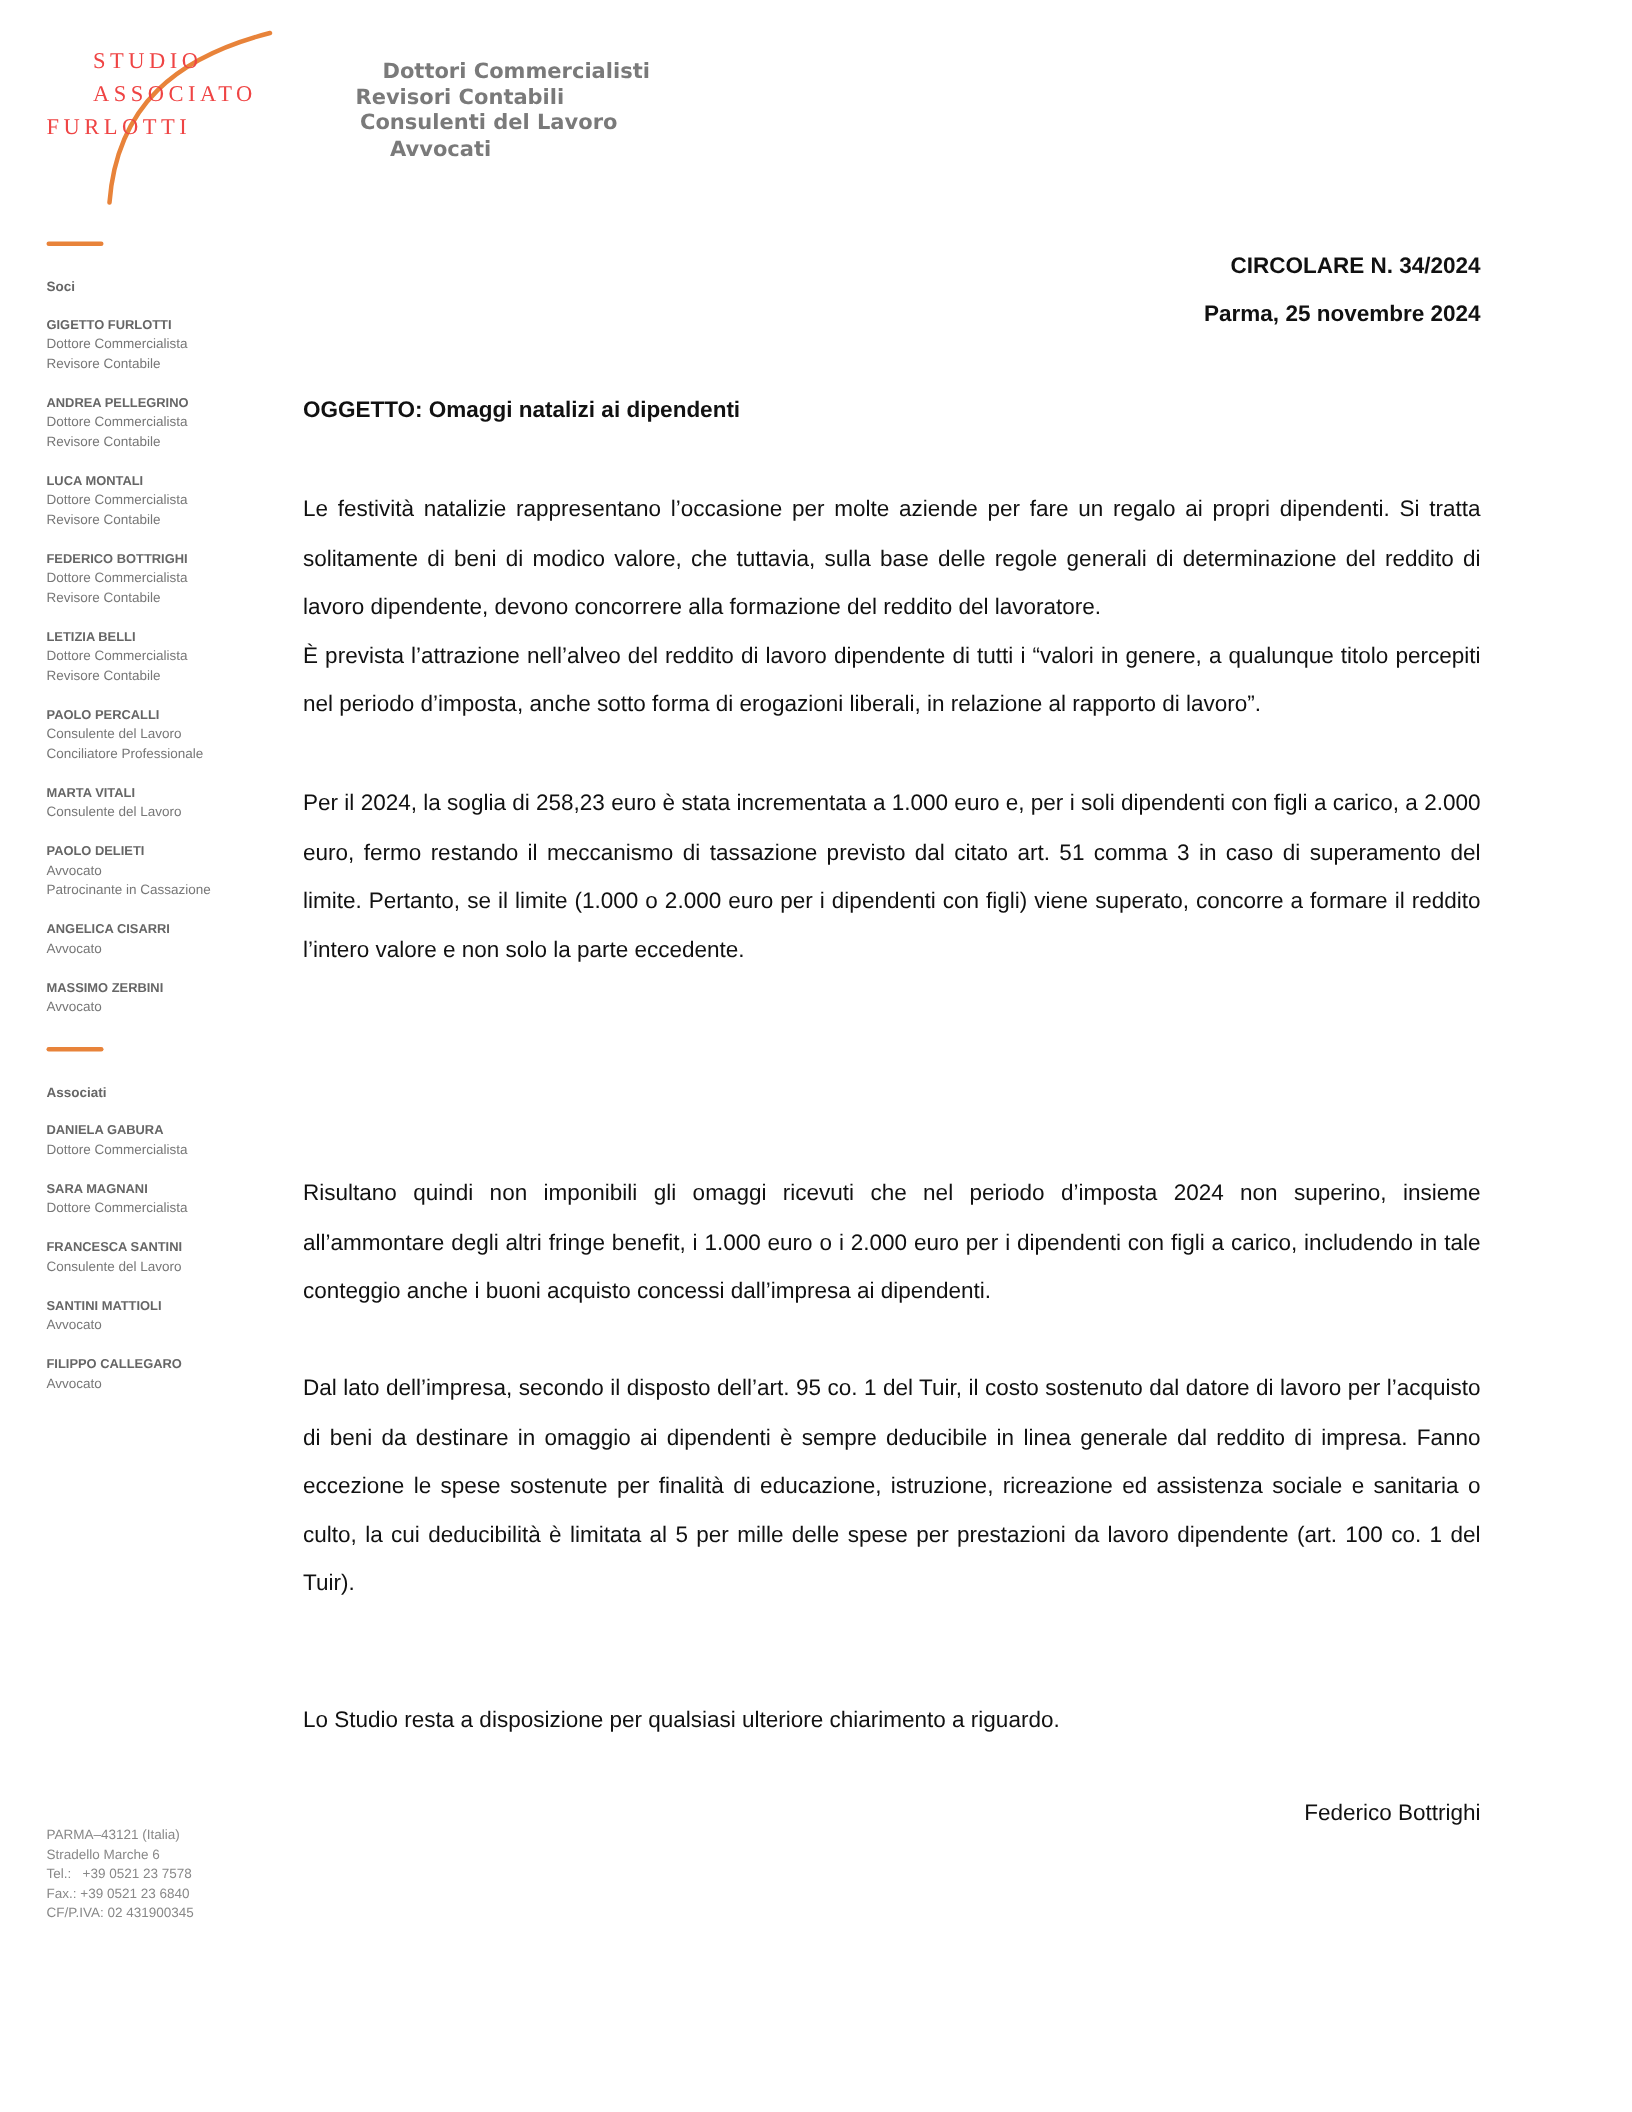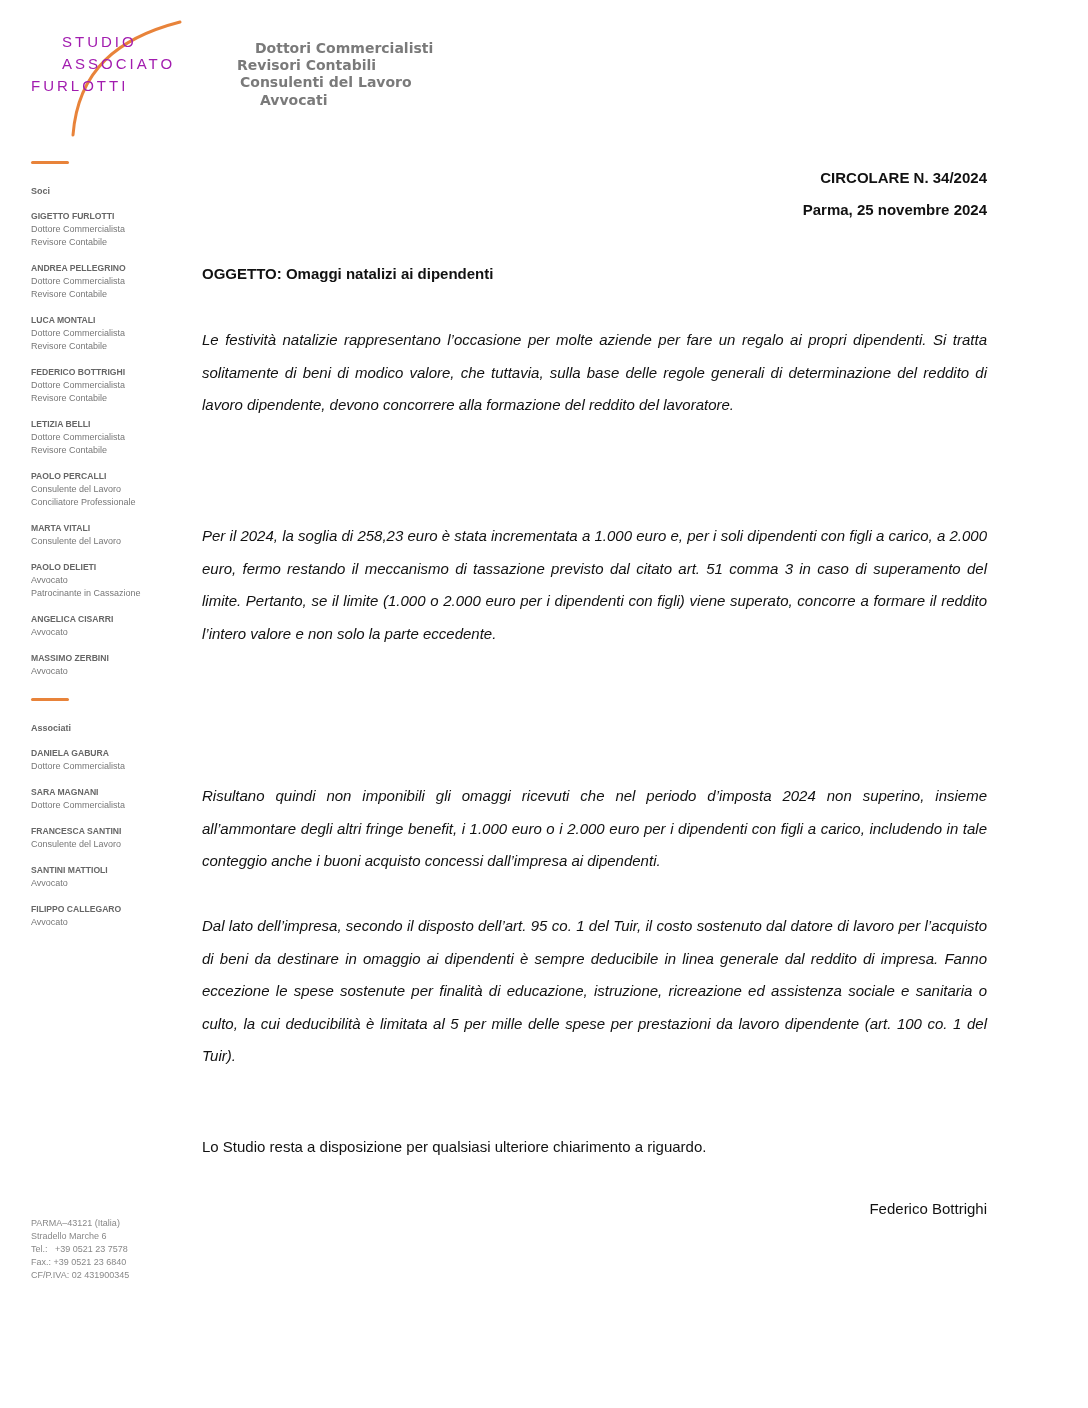--- a/index.html
+++ b/index.html
@@ -1,39 +1,39 @@
 <!DOCTYPE html>
 <html><head>
 <meta charset="utf-8">
 <style>
   html, body { margin:0; padding:0; background:#ffffff; }
   body { width:1088px; height:1408px; position:relative; overflow:hidden; font-family:"Liberation Sans", sans-serif; color:#111; }
   .logo { position:absolute; left:28px; top:20px; width:160px; height:120px; }
   .logo .arc { position:absolute; left:0; top:0; }
-  .logo .l1, .logo .l2, .logo .l3 { position:absolute; font-family:Liberation Sans, sans-serif; font-size:15px; letter-spacing:3px; color:#a21caf; white-space:nowrap; }
+  .logo .l1, .logo .l2, .logo .l3 { position:absolute; font-family:Liberation Serif, serif; font-size:15px; letter-spacing:3px; color:#ef4444; white-space:nowrap; }
   .logo .l1 { left:34px; top:13px; }
   .logo .l2 { left:34px; top:35px; }
   .logo .l3 { left:3px; top:57px; }
   .tagline { position:absolute; font-family:"DejaVu Sans", sans-serif; font-weight:bold; font-size:14px; color:#7a7a7a; white-space:nowrap; }
   .t1 { left:255px; top:40px; }
   .t2 { left:237px; top:57px; }
   .t3 { left:240px; top:74px; }
   .t4 { left:260px; top:92px; }
   .orange-rule { position:absolute; left:31px; width:38px; height:3px; background:#e8833a; border-radius:2px; }
   .sidebar { position:absolute; left:31px; width:160px; font-family:"Liberation Sans", sans-serif; font-size:9px; color:#777; line-height:13px; }
   .sidebar .section-label { font-weight:bold; color:#666; margin-bottom:12px; }
   .sidebar .member { margin-bottom:13px; }
   .sidebar .name { font-weight:bold; color:#666; font-size:8.6px; }
   .footer { position:absolute; left:31px; top:1217px; font-size:9px; line-height:13px; color:#888; }
   .header-right { position:absolute; right:101px; text-align:right; font-weight:bold; font-size:15px; color:#111; }
   .circ { top:169px; }
   .date { top:201px; }
   .subject { position:absolute; left:202px; top:265px; font-weight:bold; font-size:15px; }
   .body { position:absolute; left:202px; width:785px; font-size:15px; line-height:32.6px; text-align:justify; }
-  .body p { margin:0;font-style:italic; }
+  .body p { margin:0; }
   .p1 { top:324px; }
   .p2 { top:520px; }
   .p3 { top:780px; }
   .p4 { top:910px; }
   .closing { position:absolute; left:202px; top:1138px; font-size:15px; }
   .signature { position:absolute; right:101px; top:1200px; font-size:15px; }
 </style>
 </head>
 <body>
 
@@ -138,20 +138,21 @@
   <div>CF/P.IVA: 02 431900345</div>
 </div>
 
 <div class="header-right circ">CIRCOLARE N. 34/2024</div>
 <div class="header-right date">Parma, 25 novembre 2024</div>
 
 <div class="subject">OGGETTO: Omaggi natalizi ai dipendenti</div>
 
 <div class="body p1">
   <p>Le festività natalizie rappresentano l’occasione per molte aziende per fare un regalo ai propri dipendenti.  Si tratta solitamente di beni di modico valore, che tuttavia, sulla base delle regole generali di determinazione del reddito di lavoro dipendente, devono concorrere alla formazione del reddito del lavoratore.</p>
+  <p>È prevista l’attrazione nell’alveo del reddito di lavoro dipendente di tutti i “valori in genere, a qualunque titolo percepiti nel periodo d’imposta, anche sotto forma di erogazioni liberali, in relazione al rapporto di lavoro”.</p>
 </div>
 <div class="body p2">
   <p>Per il 2024, la soglia di 258,23 euro è stata incrementata a 1.000 euro e, per i soli dipendenti con figli a carico, a 2.000 euro, fermo restando il meccanismo di tassazione previsto dal citato art. 51 comma 3 in caso di superamento del limite. Pertanto, se il limite (1.000 o 2.000 euro per i dipendenti con figli) viene superato, concorre a formare il reddito l’intero valore e non solo la parte eccedente.</p>
 </div>
 <div class="body p3">
   <p>Risultano quindi non imponibili gli omaggi ricevuti che nel periodo d’imposta 2024 non superino, insieme all’ammontare degli altri fringe benefit, i 1.000 euro o i 2.000 euro per i dipendenti con figli a carico, includendo in tale conteggio anche i buoni acquisto concessi dall’impresa ai dipendenti.</p>
 </div>
 <div class="body p4">
   <p>Dal lato dell’impresa, secondo il disposto dell’art. 95 co. 1 del Tuir, il costo sostenuto dal datore di lavoro per l’acquisto di beni da destinare in omaggio ai dipendenti è sempre deducibile in linea generale dal reddito di impresa. Fanno eccezione le spese sostenute per finalità di educazione, istruzione, ricreazione ed assistenza sociale e sanitaria o culto, la cui deducibilità è limitata al 5 per mille delle spese per prestazioni da lavoro dipendente (art. 100 co. 1 del Tuir).</p>
 </div>

